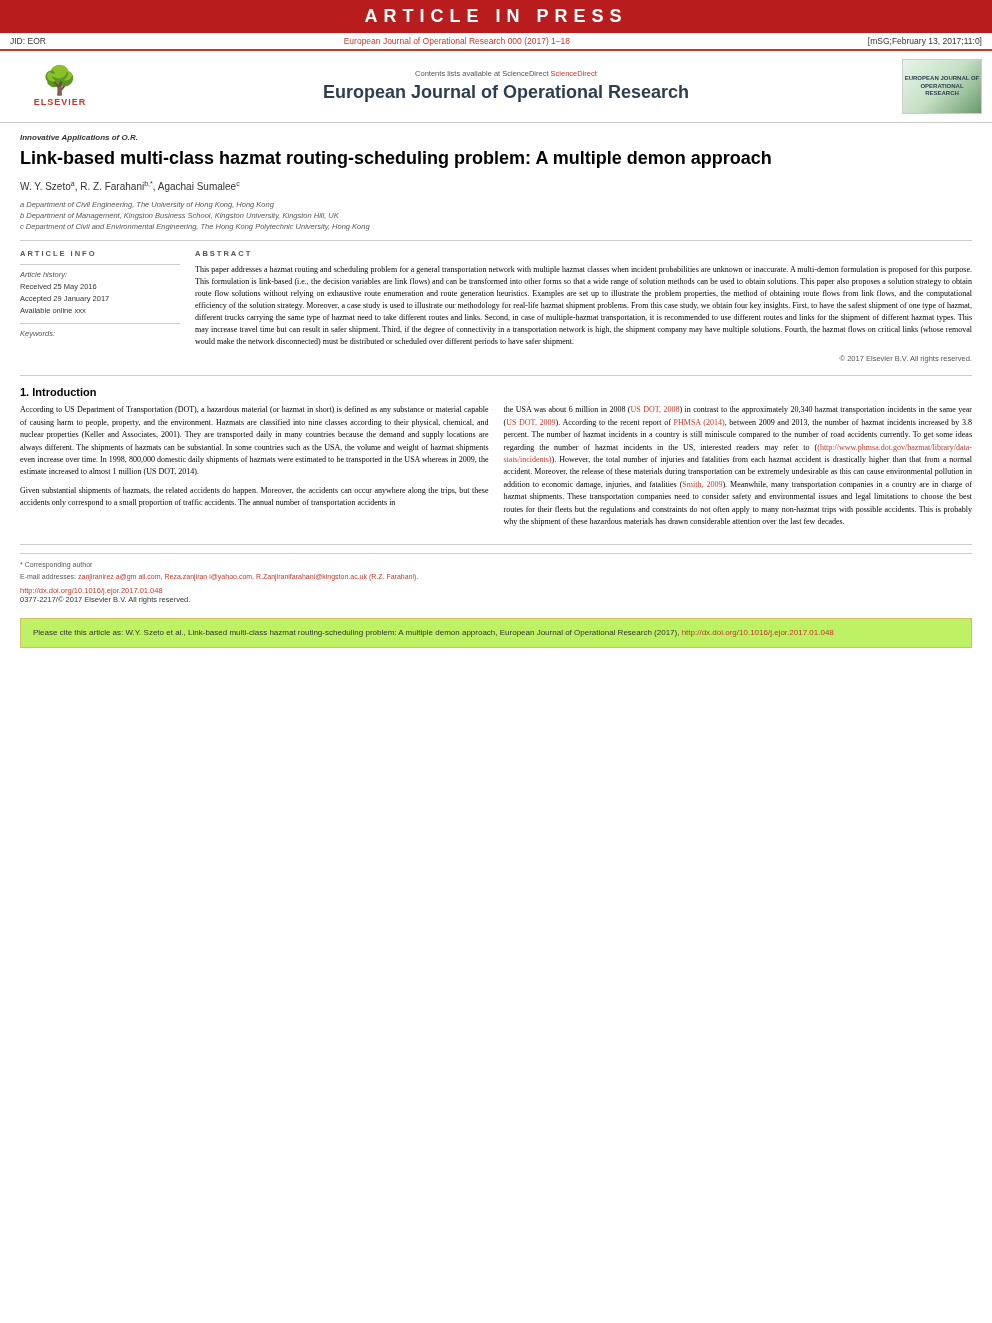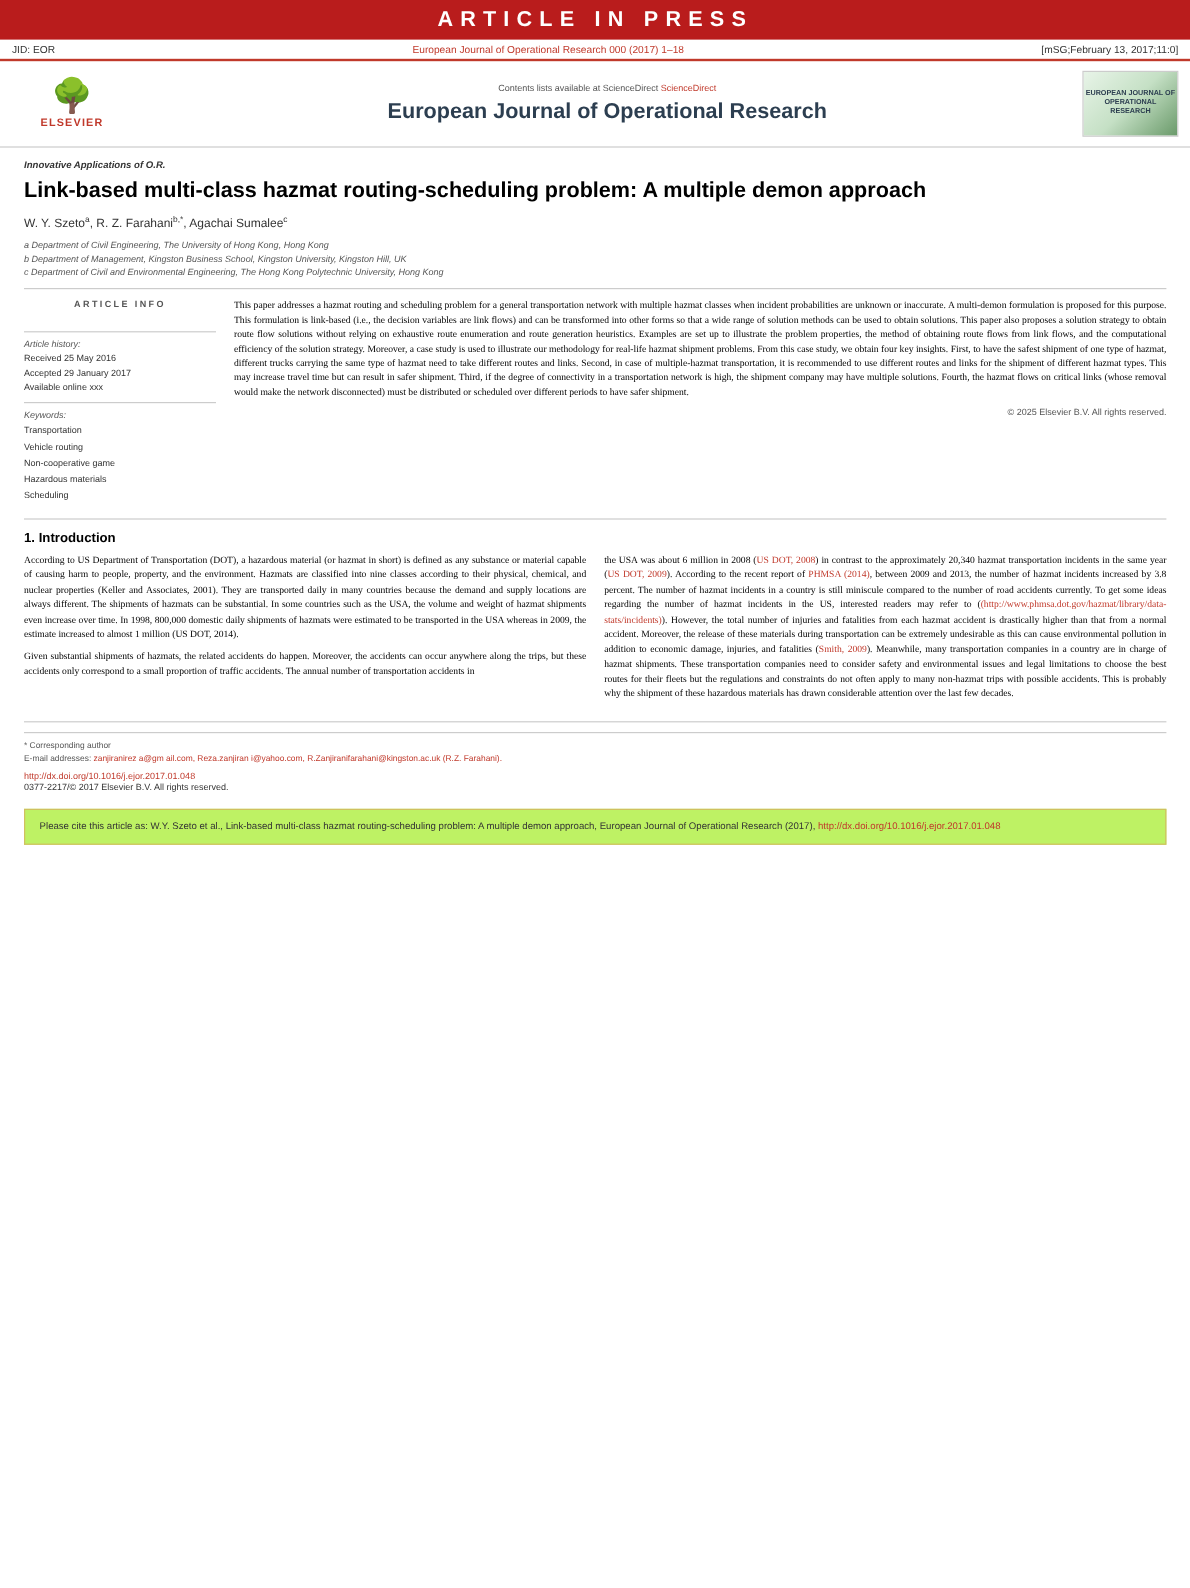--- a/index.html
+++ b/index.html
@@ -190,23 +190,22 @@
     .col-right {
       flex: 1;
     }
 
     .info-section-title {
       font-size: 7.5px;
       font-family: Arial, sans-serif;
       letter-spacing: 2px;
       color: #555;
       font-weight: bold;
-      margin-bottom: 18px;
+      margin-bottom: 6px;
       text-transform: uppercase;
-      text-align: center;
     }
 
     .article-info-block {
       border-top: 1px solid #ccc;
       padding-top: 5px;
     }
 
     .info-label {
       font-size: 7.5px;
       font-family: Arial, sans-serif;
@@ -376,33 +375,27 @@
       <div class="article-info-block">
         <div class="info-label">Article history:</div>
         <div class="info-dates">
           <div>Received 25 May 2016</div>
           <div>Accepted 29 January 2017</div>
           <div>Available online xxx</div>
         </div>
       </div>
       <div class="keywords-section">
         <div class="info-label">Keywords:</div>
-        <div class="keywords-list">
-          <div>Transportation</div>
-          <div>Vehicle routing</div>
-          <div>Non-cooperative game</div>
-          <div>Hazardous materials</div>
-          <div>Scheduling</div>
-        </div>
       </div>
     </div>
 
     <div class="col-right">
+      <div class="info-section-title">ABSTRACT</div>
       <div class="abstract-text">This paper addresses a hazmat routing and scheduling problem for a general transportation network with multiple hazmat classes when incident probabilities are unknown or inaccurate. A multi-demon formulation is proposed for this purpose. This formulation is link-based (i.e., the decision variables are link flows) and can be transformed into other forms so that a wide range of solution methods can be used to obtain solutions. This paper also proposes a solution strategy to obtain route flow solutions without relying on exhaustive route enumeration and route generation heuristics. Examples are set up to illustrate the problem properties, the method of obtaining route flows from link flows, and the computational efficiency of the solution strategy. Moreover, a case study is used to illustrate our methodology for real-life hazmat shipment problems. From this case study, we obtain four key insights. First, to have the safest shipment of one type of hazmat, different trucks carrying the same type of hazmat need to take different routes and links. Second, in case of multiple-hazmat transportation, it is recommended to use different routes and links for the shipment of different hazmat types. This may increase travel time but can result in safer shipment. Third, if the degree of connectivity in a transportation network is high, the shipment company may have multiple solutions. Fourth, the hazmat flows on critical links (whose removal would make the network disconnected) must be distributed or scheduled over different periods to have safer shipment.</div>
-      <div class="copyright">© 2025 Elsevier B.V. All rights reserved.</div>
+      <div class="copyright">© 2017 Elsevier B.V. All rights reserved.</div>
     </div>
 
   </div>
 
   <hr class="divider" style="margin-top:12px;">
 
   <div class="intro-section">
     <div class="section-header">
       <span>1.</span>
       <span>Introduction</span>

